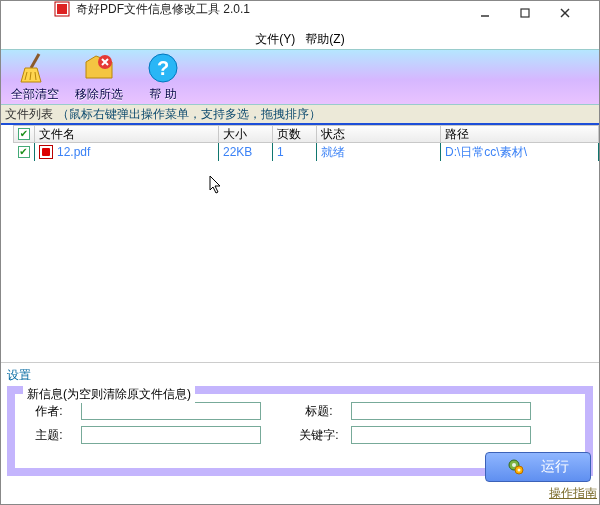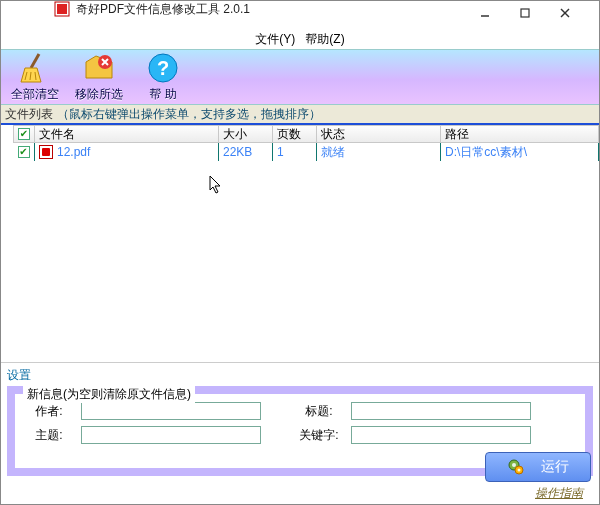--- a/index.html
+++ b/index.html
@@ -87,22 +87,22 @@
   }
   .runbtn {
     width: 106px; height: 30px;
     background: linear-gradient(#8fb6ff,#5f8ff0);
     border: 1px solid #3c62b8; border-radius: 4px;
     color: #fff; font-size: 14px; display: flex; align-items: center; justify-content: center;
     gap: 16px; cursor: pointer;
   }
   .gear-glyph { width: 18px; height: 18px; }
   .guide-link {
-    position: absolute; bottom: 2px; right: 16px; color: #7a6a2a; font-size: 12px;
-    text-decoration: underline; cursor: pointer; font-style: italic;
+    position: absolute; bottom: 2px; right: 2px; color: #7a6a2a; font-size: 12px;
+    text-decoration: underline; cursor: pointer;
   }
 </style>
 </head>
 <body>
 
 <div class="titlebar">
   <span class="app-icon">
     <svg viewBox="0 0 16 16">
         <rect x="1" y="1" width="14" height="14" fill="#fff" stroke="#b00"></rect>
         <rect x="3" y="3" width="10" height="10" fill="#d22"></rect>

